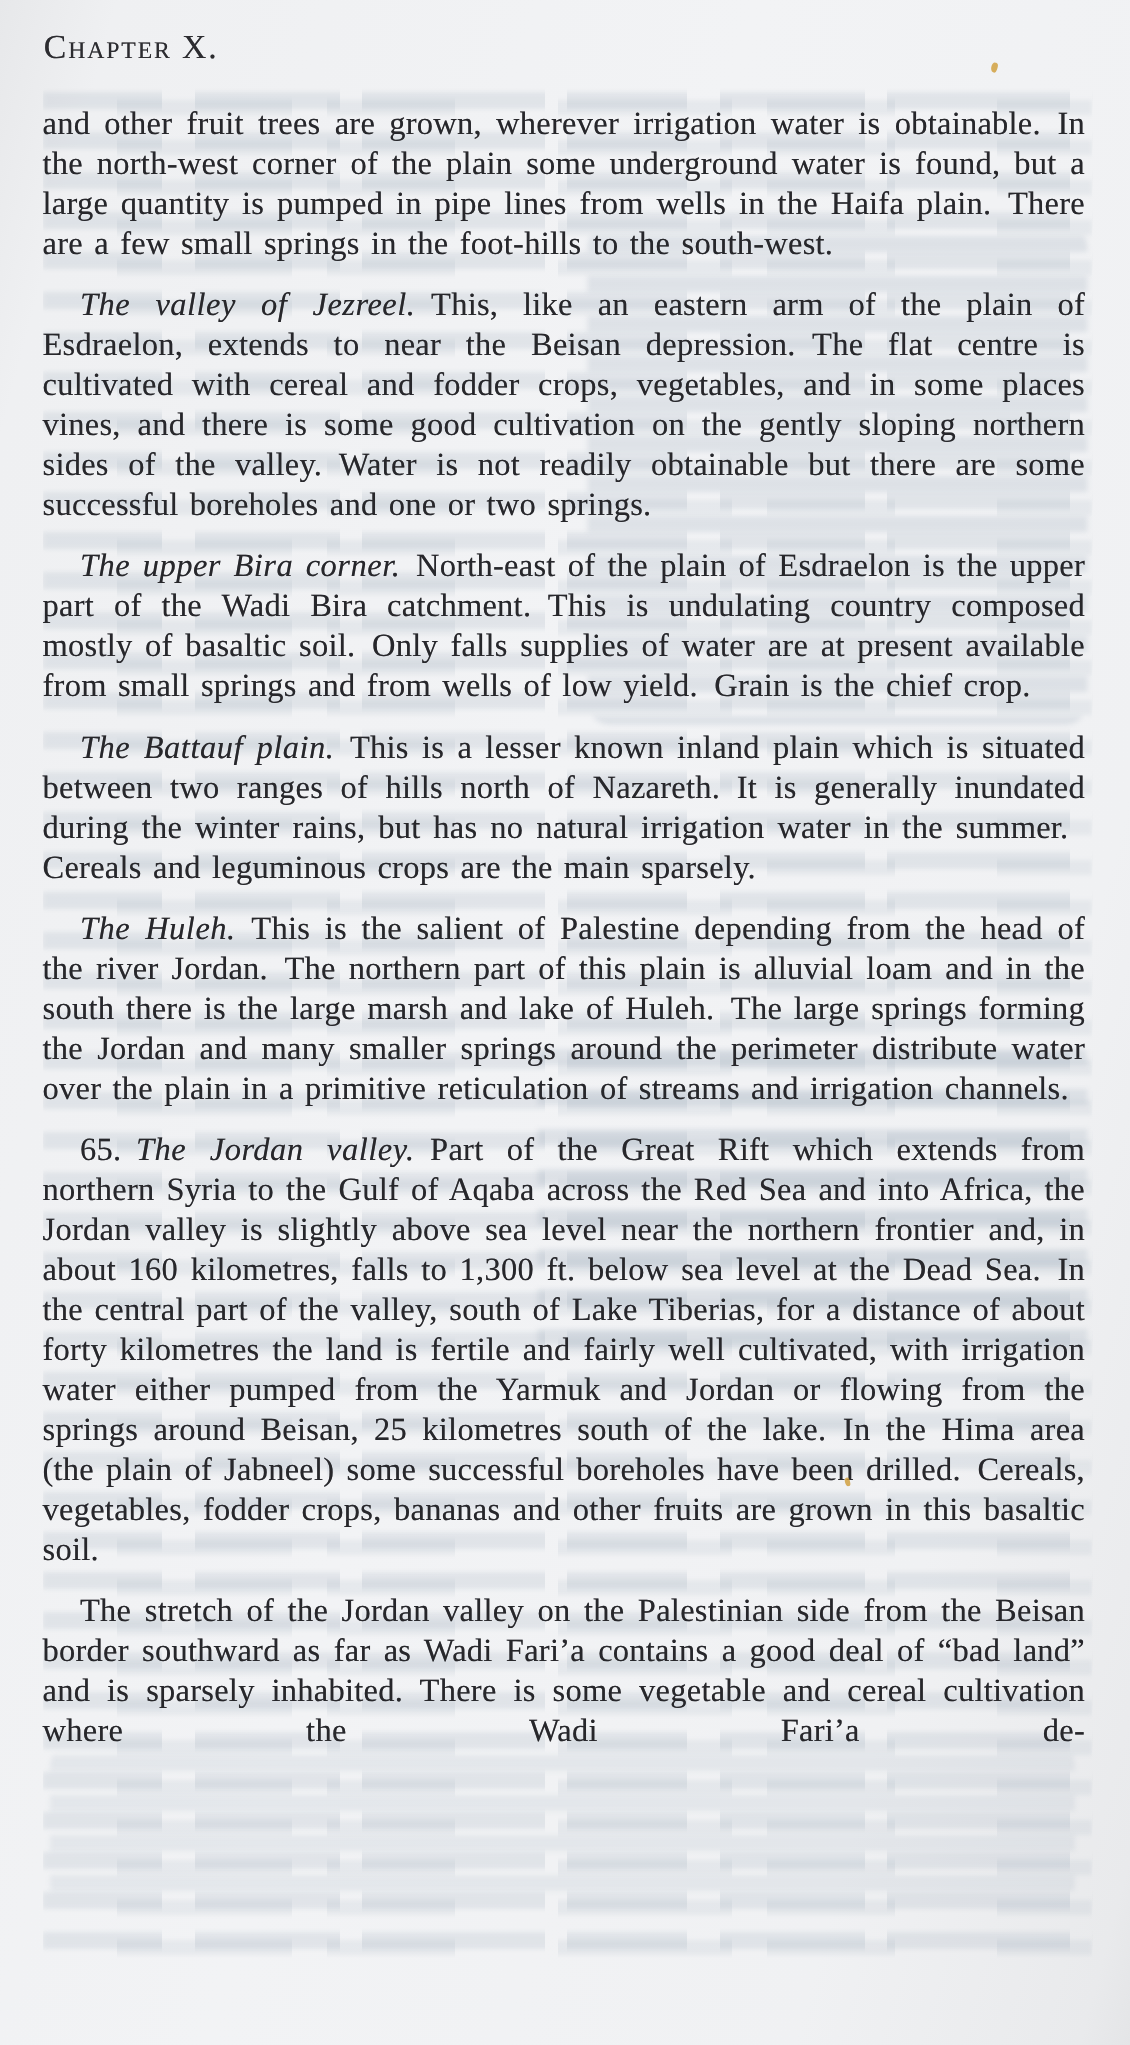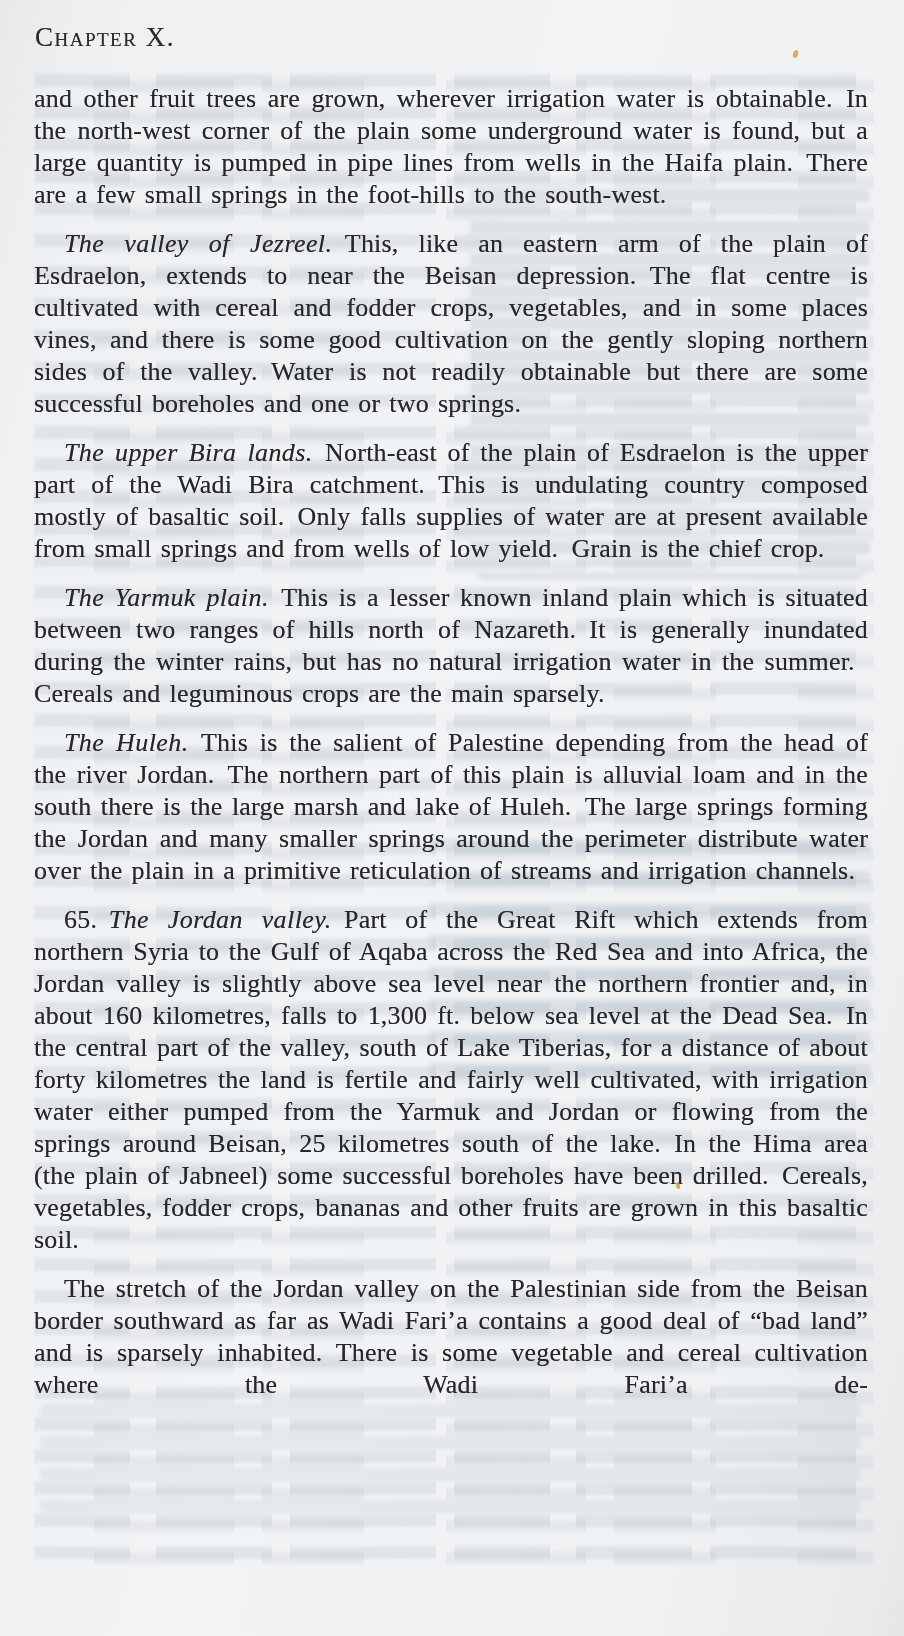--- a/index.html
+++ b/index.html
@@ -124,23 +124,23 @@
   <div class="speck speck2"></div>
 
   <div class="content">
 
     <h1 class="chapter-head">Chapter X.</h1>
 
     <p class="para"><span class="body-text">and other fruit trees are grown, wherever irrigation water is obtainable. In the north-west corner of the plain some underground water is found, but a large quantity is pumped in pipe lines from wells in the Haifa plain. There are a few small springs in the foot-hills to the south-west.</span></p>
 
     <p class="para indent"><i class="lead">The valley of Jezreel.</i><span class="body-text">This, like an eastern arm of the plain of Esdraelon, extends to near the Beisan depression. The flat centre is cultivated with cereal and fodder crops, vegetables, and in some places vines, and there is some good cultivation on the gently sloping northern sides of the valley. Water is not readily obtainable but there are some successful boreholes and one or two springs.</span></p>
 
-    <p class="para indent"><i class="lead">The upper Bira lands.</i><span class="body-text">North-east of the plain of Esdraelon is the upper part of the Wadi Bira catchment. This is undulating country composed mostly of basaltic soil. Only falls supplies of water are at present available from small springs and from wells of low yield. Grain is the chief crop.</span></p>
+    <p class="para indent"><i class="lead">The upper Bira corner.</i><span class="body-text">North-east of the plain of Esdraelon is the upper part of the Wadi Bira catchment. This is undulating country composed mostly of basaltic soil. Only falls supplies of water are at present available from small springs and from wells of low yield. Grain is the chief crop.</span></p>
 
-    <p class="para indent"><i class="lead">The Yarmuk plain.</i><span class="body-text">This is a lesser known inland plain which is situated between two ranges of hills north of Nazareth. It is generally inundated during the winter rains, but has no natural irrigation water in the summer. Cereals and leguminous crops are the main sparsely.</span></p>
+    <p class="para indent"><i class="lead">The Battauf plain.</i><span class="body-text">This is a lesser known inland plain which is situated between two ranges of hills north of Nazareth. It is generally inundated during the winter rains, but has no natural irrigation water in the summer. Cereals and leguminous crops are the main sparsely.</span></p>
 
     <p class="para indent"><i class="lead">The Huleh.</i><span class="body-text">This is the salient of Palestine depending from the head of the river Jordan. The northern part of this plain is alluvial loam and in the south there is the large marsh and lake of Huleh. The large springs forming the Jordan and many smaller springs around the perimeter distribute water over the plain in a primitive reticulation of streams and irrigation channels.</span></p>
 
     <p class="para indent"><span class="num">65.</span><i class="lead">The Jordan valley.</i><span class="body-text">Part of the Great Rift which extends from northern Syria to the Gulf of Aqaba across the Red Sea and into Africa, the Jordan valley is slightly above sea level near the northern frontier and, in about 160 kilometres, falls to 1,300 ft. below sea level at the Dead Sea. In the central part of the valley, south of Lake Tiberias, for a distance of about forty kilometres the land is fertile and fairly well cultivated, with irrigation water either pumped from the Yarmuk and Jordan or flowing from the springs around Beisan, 25 kilometres south of the lake. In the Hima area (the plain of Jabneel) some successful boreholes have been drilled. Cereals, vegetables, fodder crops, bananas and other fruits are grown in this basaltic soil.</span></p>
 
     <p class="para indent runover"><span class="body-text">The stretch of the Jordan valley on the Palestinian side from the Beisan border southward as far as Wadi Fari’a contains a good deal of “bad land” and is sparsely inhabited. There is some vegetable and cereal cultivation where the Wadi Fari’a de-</span></p>
 
   </div>
 
   <div class="page-number">408</div>

